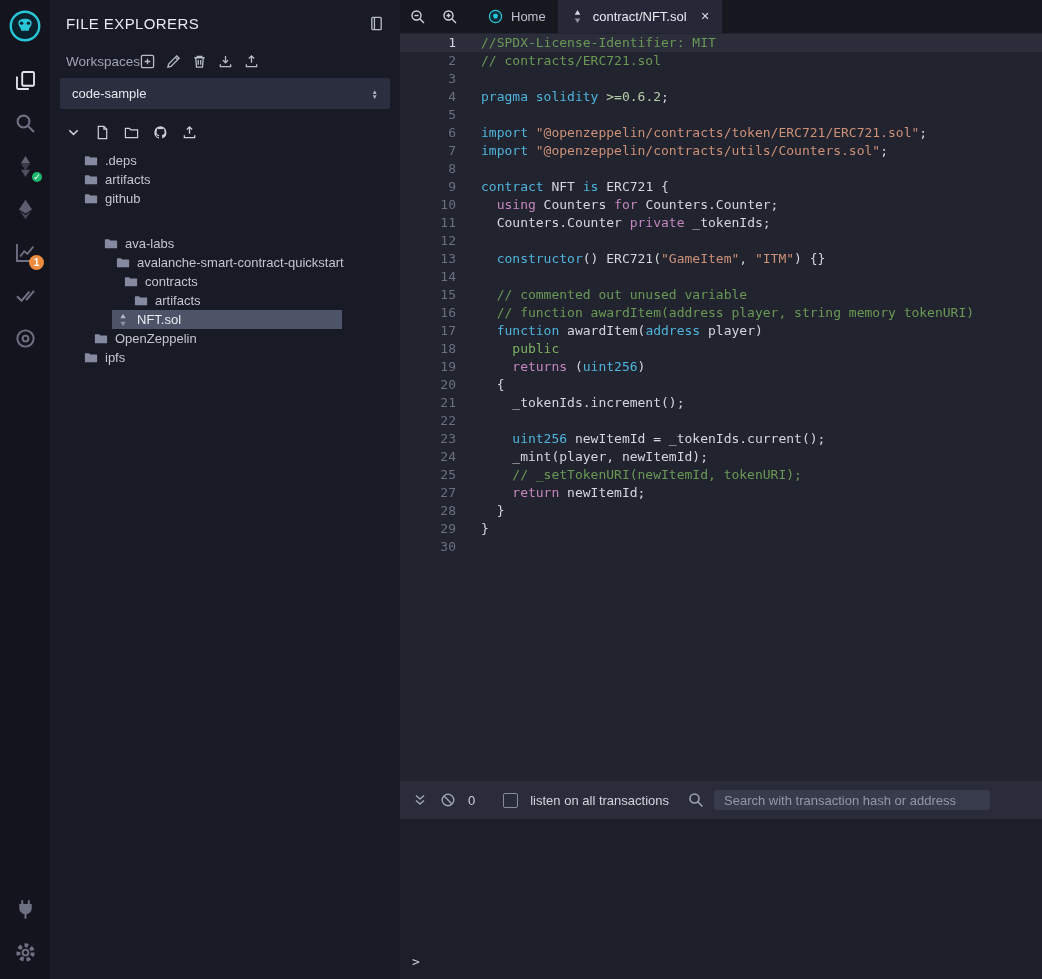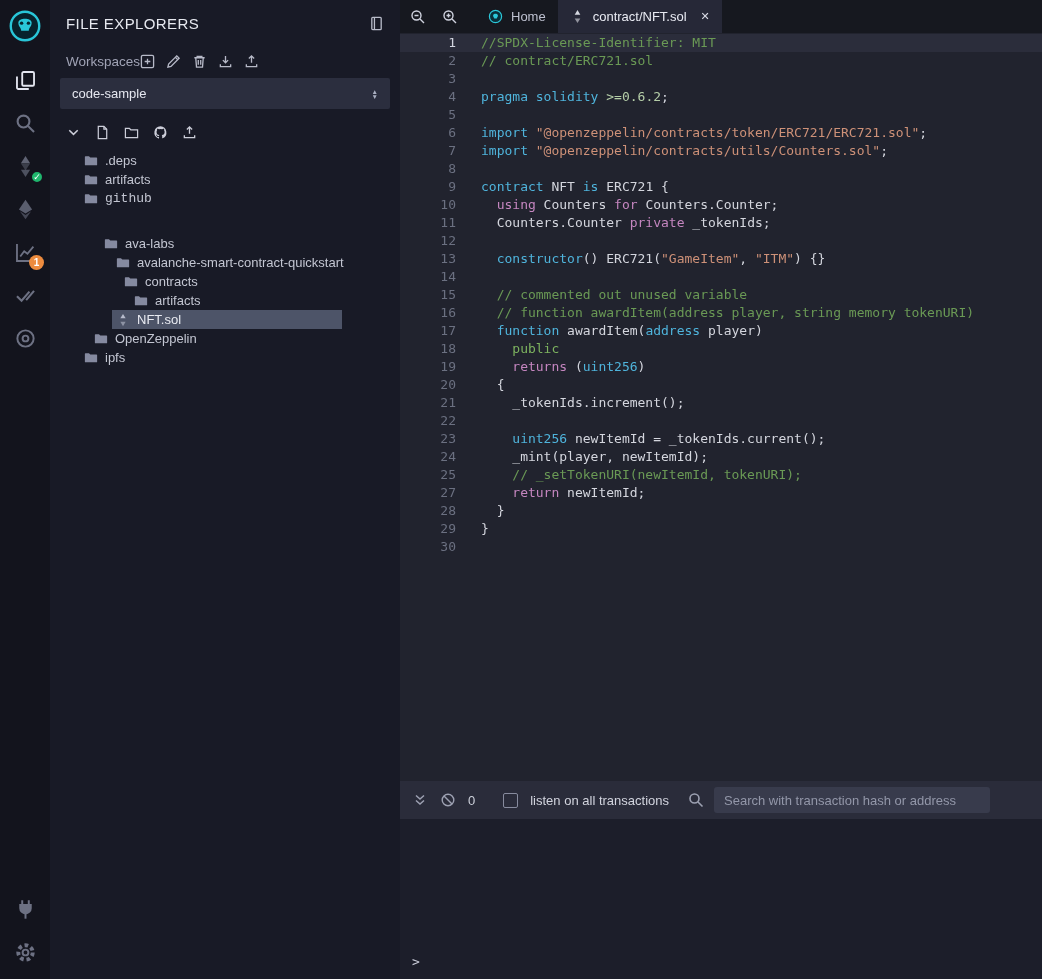--- a/index.html
+++ b/index.html
@@ -68,21 +68,21 @@
   .tok-n{color:#b5cea8}
   .tok-g{color:#7db35f}
 
   
   .termbar{height:38px;flex-shrink:0;background:#2a2c3a;display:flex;align-items:center;padding:0 12px;gap:12px}
   .tic{width:16px;height:16px;color:#9da1b2;display:inline-flex;cursor:pointer}
   .term-count{font-size:13px;color:#ccd0da}
   .checkbox{width:15px;height:15px;border:1px solid #878b9e;border-radius:2px;background:transparent;cursor:pointer;margin-left:16px;flex-shrink:0}
   .listen-label{font-size:13px;color:#d2d4de}
   .search-wrap{margin-left:auto;display:flex;align-items:center;gap:10px;margin-right:40px}
-  .term-search{width:276px;height:26px;background:#383b4c;border:0;border-radius:3px;color:#e7e9f1;font-size:13px;padding:0 10px;outline:none;font-family:"Liberation Sans",sans-serif}
+  .term-search{width:276px;height:20px;background:#383b4c;border:0;border-radius:3px;color:#e7e9f1;font-size:13px;padding:0 10px;outline:none;font-family:"Liberation Sans",sans-serif}
   .term-search::placeholder{color:#9397a9}
   .termbody{flex:0 0 160px;background:#1c1e2a;display:flex;align-items:flex-end;padding:10px 12px;font-family:"DejaVu Sans Mono",monospace;font-size:13px;color:#c9ccd8}
 
   .ic{display:inline-flex;align-items:center;justify-content:center}
   .ic svg,[data-icon] svg{width:100%;height:100%;display:block}
 </style>
 </head>
 <body>
 
 <div class="app">
@@ -293,21 +293,21 @@
         <div class="trow" style="padding-left: 30px;">
           <span class="rowbox">
             <span class="ic">
               <svg viewBox="0 0 16 16" fill="currentColor">
                 <path d="M1 3.2c0-.4.3-.7.7-.7h4l1.5 1.6h7.1c.4 0 .7.3.7.7v7.4c0 .4-.3.7-.7.7H1.7c-.4 0-.7-.3-.7-.7z"></path>
               </svg>
             </span>
             <span class="tlabel">artifacts</span>
           </span>
         </div>
-        <div class="trow" style="padding-left: 30px; font-family: Liberation Mono, monospace;">
+        <div class="trow" style="padding-left: 30px;">
           <span class="rowbox">
             <span class="ic">
               <svg viewBox="0 0 16 16" fill="currentColor">
                 <path d="M1 3.2c0-.4.3-.7.7-.7h4l1.5 1.6h7.1c.4 0 .7.3.7.7v7.4c0 .4-.3.7-.7.7H1.7c-.4 0-.7-.3-.7-.7z"></path>
               </svg>
             </span>
             <span class="tlabel">github</span>
           </span>
         </div>
         <div class="trow" style="padding-left: 50px; margin-top: 26px;">
@@ -421,21 +421,21 @@
                 <path d="M8 15l3-5H5z" opacity=".55"></path>
               </svg>
             </span>
             <span>contract/NFT.sol</span>
             <span class="close">✕</span>
           </div>
         </div>
     </div>
     <div class="editor">
         <div class="cline active"><span class="ln">1</span><span class="lc"><span class="tok-c">//SPDX-License-Identifier: MIT</span></span></div>
-        <div class="cline"><span class="ln">2</span><span class="lc"><span class="tok-c">// contract/ERC721.sol</span></span></div>
+        <div class="cline"><span class="ln">2</span><span class="lc"><span class="tok-c">// contracts/ERC721.sol</span></span></div>
         <div class="cline"><span class="ln">3</span><span class="lc"></span></div>
         <div class="cline"><span class="ln">4</span><span class="lc"><span class="tok-k">pragma</span><span> </span><span class="tok-k">solidity</span><span> </span><span class="tok-n">&gt;=0.6.2</span><span>;</span></span></div>
         <div class="cline"><span class="ln">5</span><span class="lc"></span></div>
         <div class="cline"><span class="ln">6</span><span class="lc"><span class="tok-k">import</span><span> </span><span class="tok-s">"@openzeppelin/contracts/token/ERC721/ERC721.sol"</span><span>;</span></span></div>
         <div class="cline"><span class="ln">7</span><span class="lc"><span class="tok-k">import</span><span> </span><span class="tok-s">"@openzeppelin/contracts/utils/Counters.sol"</span><span>;</span></span></div>
         <div class="cline"><span class="ln">8</span><span class="lc"></span></div>
         <div class="cline"><span class="ln">9</span><span class="lc"><span class="tok-k">contract</span><span> NFT </span><span class="tok-k">is</span><span> ERC721 {</span></span></div>
         <div class="cline"><span class="ln">10</span><span class="lc"><span>  </span><span class="tok-p">using</span><span> Counters </span><span class="tok-p">for</span><span> Counters.Counter;</span></span></div>
         <div class="cline"><span class="ln">11</span><span class="lc"><span>  Counters.Counter </span><span class="tok-p">private</span><span> _tokenIds;</span></span></div>
         <div class="cline"><span class="ln">12</span><span class="lc"></span></div>

